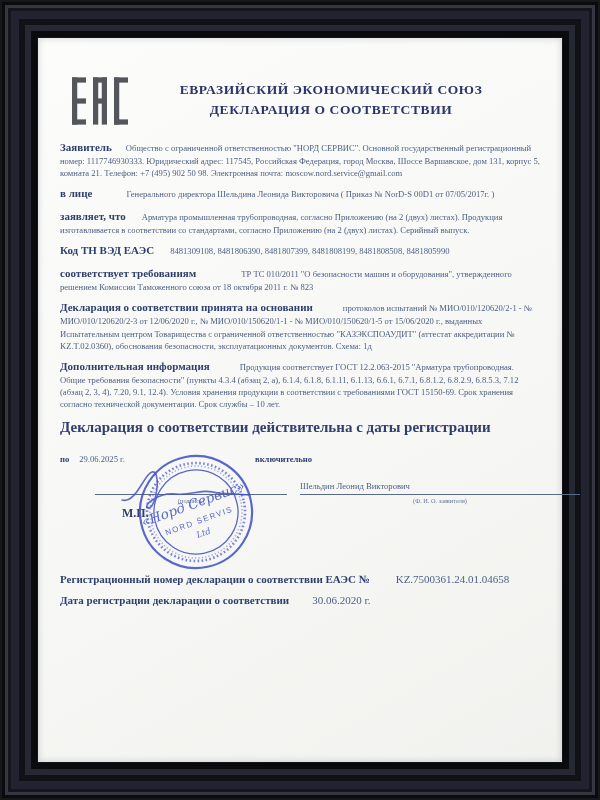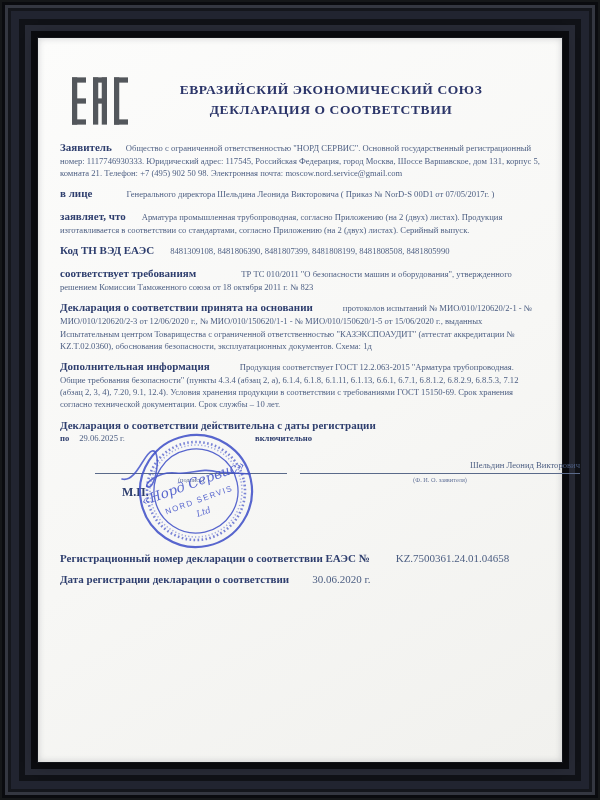--- a/index.html
+++ b/index.html
@@ -35,30 +35,30 @@
   .hdr{display:flex;align-items:flex-start;}
   .eac{flex:none;margin:2px 0 0 12px;}
   .ttl{flex:1;text-align:center;margin:6px 6px 0 0;
        font-weight:bold;color:#2b3569;font-size:13.5px;line-height:1.45;letter-spacing:.6px;}
   
   .doc{margin-top:10px;}
   .row{font-size:8.6px;line-height:1.4;margin:7px 0;color:#4c5e82;text-align:left;}
   .lbl{font-weight:bold;color:#2e3e6e;font-size:11px;}
   .m14{margin-right:14px}.m16{margin-right:16px}.m18{margin-right:18px}
   .m30{margin-right:30px}.m34{margin-right:34px}.m45{margin-right:45px}
-  .bold-line{font-size:11px;font-weight:bold;color:#2e3e6e;margin:9px 0 2px 0;}
+  .bold-line{font-size:15px;font-weight:bold;color:#2e3e6e;margin:9px 0 18px 0;}
   .val2{font-size:8.6px;position:relative;height:12px;color:#4c5e82;}
   .val2 .po{font-weight:bold;color:#2e3e6e;}
   .val2 .date{margin-left:10px;}
   .val2 .incl{position:absolute;left:195px;top:0;font-weight:bold;color:#2e3e6e;}
   
   .sig{position:relative;height:96px;margin-top:2px;}
   .line-left{position:absolute;left:35px;top:26px;width:192px;border-top:1px solid #5a6a8a;}
   .cap-sign{position:absolute;left:35px;top:29px;width:192px;text-align:center;font-size:6.3px;color:#64749a;}
-  .sig-name{position:absolute;left:240px;top:13px;width:280px;text-align:right;font-size:8.6px;color:#4c5e82;}
+  .sig-name{position:absolute;left:240px;top:13px;width:280px;text-align:left;font-size:8.6px;color:#4c5e82;}
   .line-right{position:absolute;left:240px;top:26px;width:280px;border-top:1px solid #5a6a8a;}
   .cap-name{position:absolute;left:240px;top:29px;width:280px;text-align:center;font-size:6.3px;color:#64749a;}
   .mp{position:absolute;left:62px;top:38px;font-size:12px;font-weight:bold;color:#2e3e6e;}
   .scrawl{position:absolute;left:58px;top:-4px;}
   .stamp{position:absolute;left:76px;top:-16px;transform:rotate(-12deg);opacity:.88;}
   
   .reg{display:flex;font-size:8.8px;margin:9px 0;align-items:baseline;}
   .reg .lbl{flex:none;}
   .reg .val{margin-left:26px;color:#4c5e82;font-size:11px;}
   .reg2 .val{margin-left:23px;}

